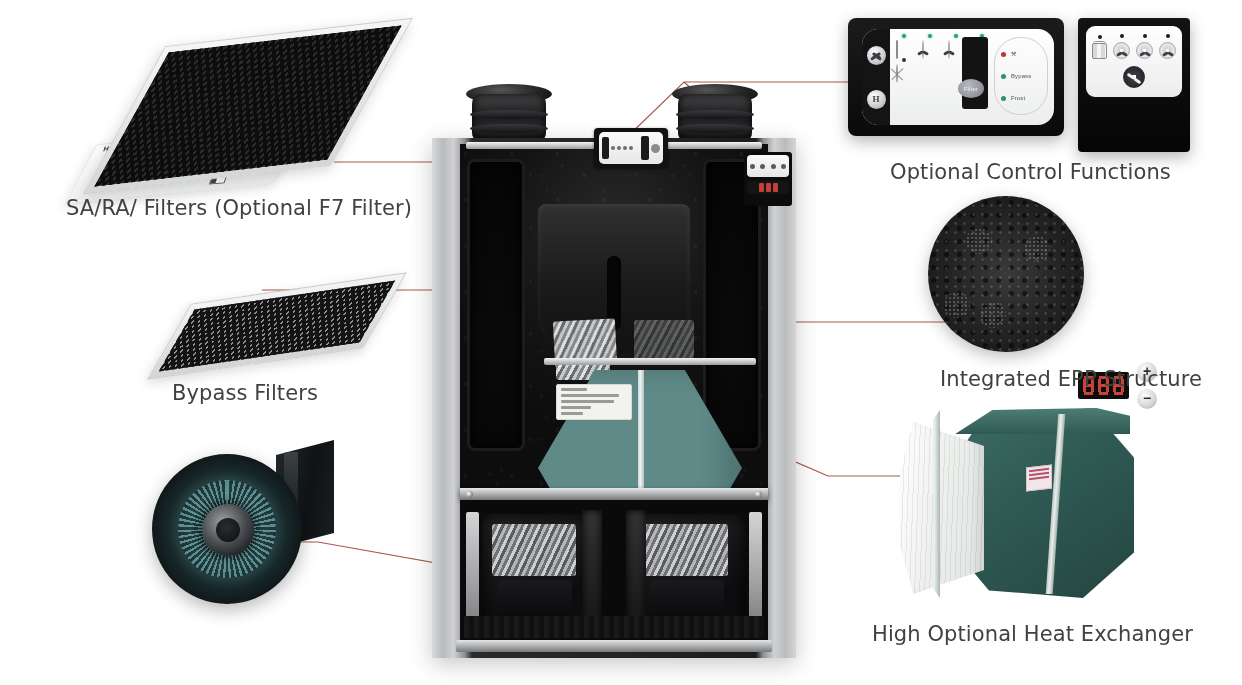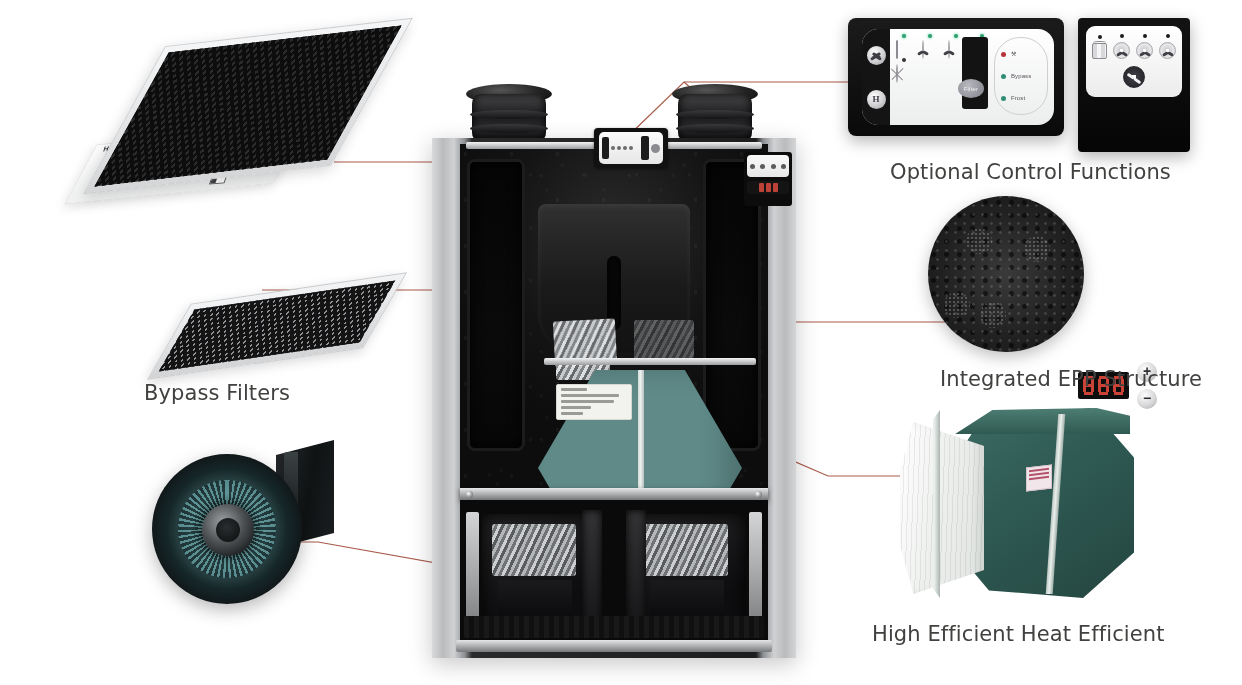--- a/index.html
+++ b/index.html
@@ -537,27 +537,28 @@
     <div class="tagbox">
         <span></span>
         <span></span>
         <span></span>
       </div>
     <div class="qr"></div>
     <div class="mesh">
         <i></i>
       </div>
   </div>
+  <div class="callout-label" style="left:66px;top:196px;">SA/RA/ Filters (Optional F7 Filter)</div>
 
   <div class="bypass">
     <div class="fr">
         <i></i>
       </div>
   </div>
-  <div class="callout-label" style="left:144px;top:381px;">Bypass Filters</div>
+  <div class="callout-label" style="left:172px;top:381px;">Bypass Filters</div>
 
   <div class="ecfan">
     <div class="outlet"></div>
     <div class="scroll"></div>
     <div class="blades"></div>
     <div class="hub">
         <b></b>
       </div>
   </div>
 
@@ -758,15 +759,15 @@
     <div class="top"></div>
     <div class="seam"></div>
     <div class="face"></div>
     <div class="edge"></div>
     <div class="tag">
       <span></span>
         <span></span>
         <span></span>
     </div>
   </div>
-  <div class="callout-label" style="left:872px;top:622px;">High Efficient Heat Efficient</div>
+  <div class="callout-label" style="left:872px;top:622px;">High Optional Heat Exchanger</div>
 
 </div>
 
 </body></html>

